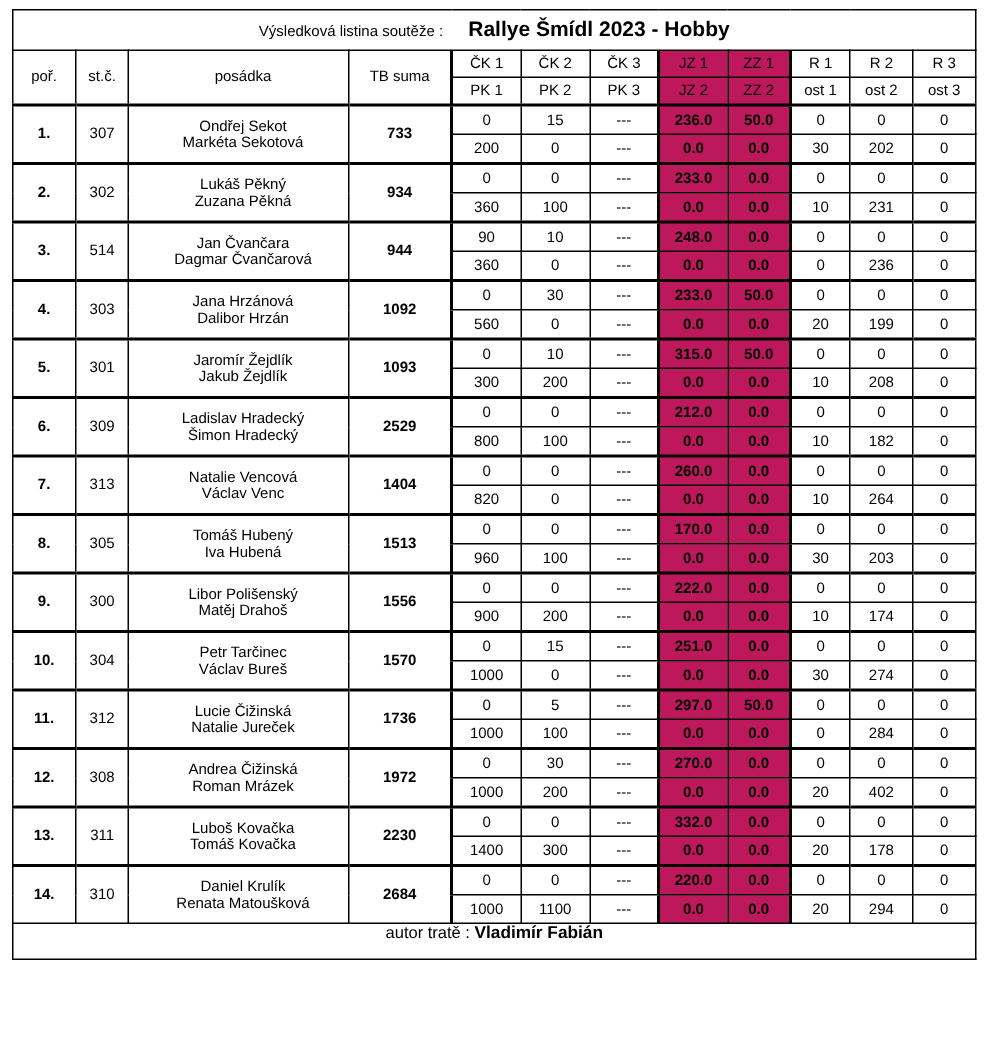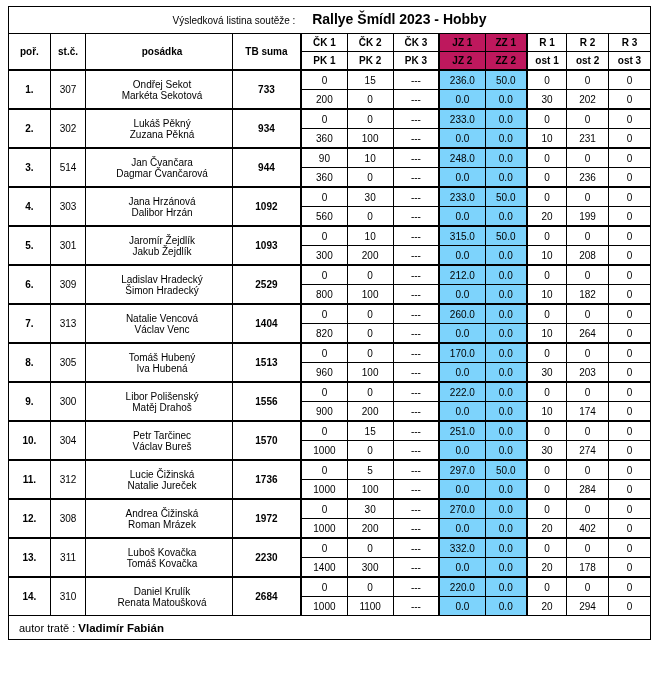--- a/index.html
+++ b/index.html
@@ -47,21 +47,21 @@
     font-size: 10px;
   }
   .title-cell .t-big {
     font-weight: bold;
     font-size: 14px;
     margin-left: 14px;
   }
   
   .hdr {
     font-size: 10.5px;
-    font-weight: bold;
+    font-weight: normal;
     height: 17px;
   }
   .hdr-tall {
     font-size: 11px;
     height: 34px;
   }
   .hdr-blue {
     background: #be185d;
   }
   .hdr-posadka {
@@ -93,41 +93,43 @@
     white-space: nowrap;
   }
   .cell-sum {
     font-size: 14px;
     font-weight: bold;
   }
   .num {
     font-size: 10.5px;
   }
   .jz {
-    background: #7dd3fc;
+    background: #be185d;
     font-size: 10.5px;
+    font-weight: bold;
   }
   .sep-left {
     border-left: 2px solid #000 !important;
   }
   .thickrow td {
     border-top: 2px solid #000 !important;
   }
   
   .footer {
     width: 643px;
     box-sizing: border-box;
     border: 1px solid #000;
     border-top: none;
     height: 24px;
     display: flex;
     align-items: center;
     justify-content: space-between;
     padding: 0 10px;
     font-size: 11px;
+    flex-direction: column;
   }
   .footer b { font-size: 11.5px; }
   .tisk {
     width: 643px;
     text-align: center;
     margin-top: 7px;
     color: #1111cc;
     font-size: 11px;
     font-weight: bold;
     text-decoration: none;

